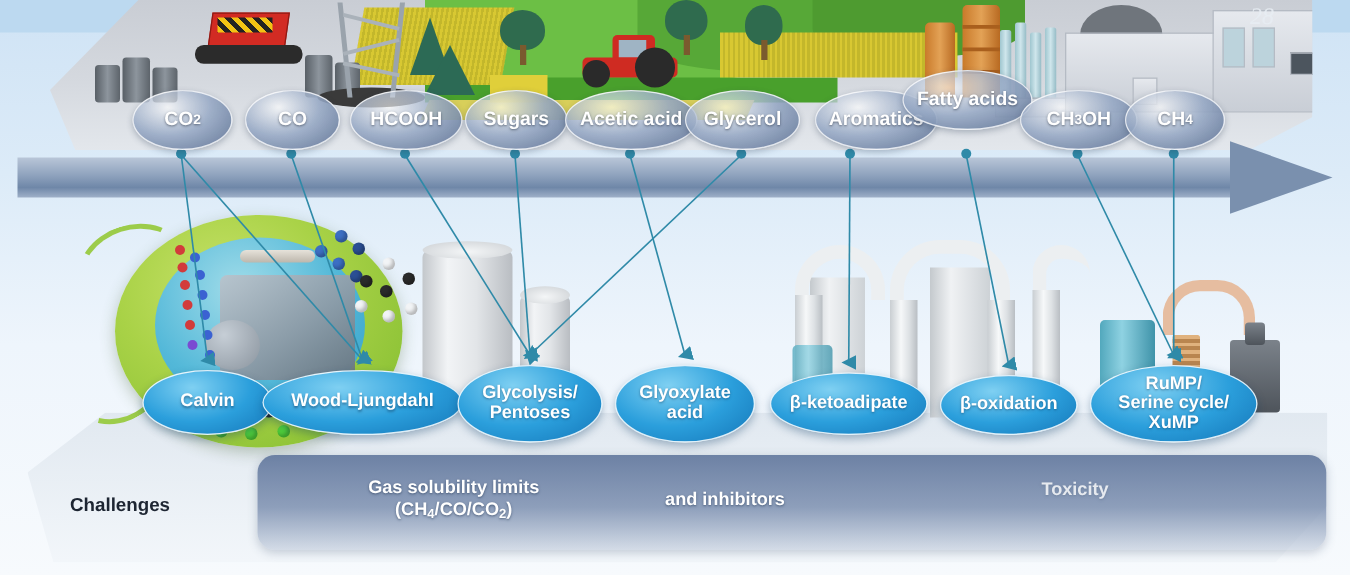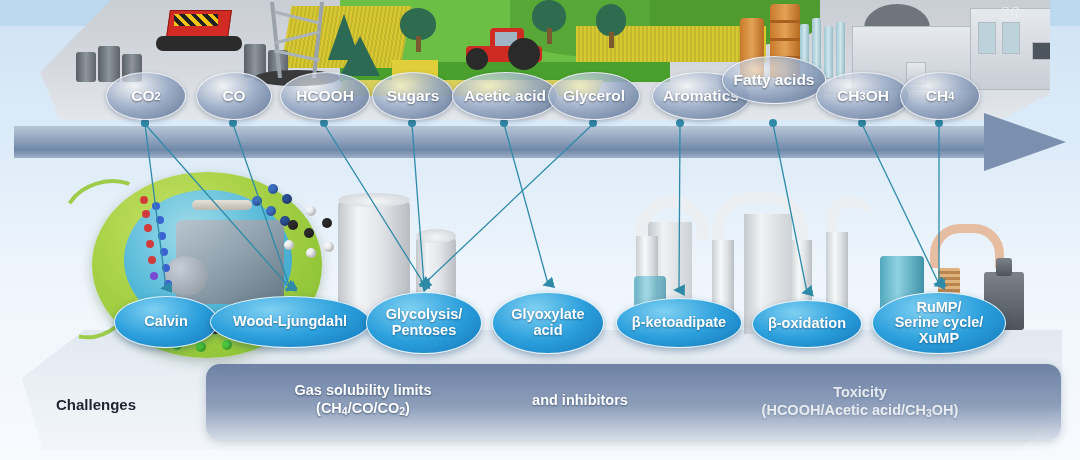--- a/index.html
+++ b/index.html
@@ -392,16 +392,16 @@
       <div class="pw" style="left: 616px; top: 298px; width: 126px; height: 50px;">β-ketoadipate</div>
       <div class="pw" style="left: 752px; top: 300px; width: 110px; height: 48px;">β-oxidation</div>
       <div class="pw" style="left: 872px; top: 292px; width: 134px; height: 62px;">RuMP/<br>Serine cycle/<br>XuMP</div>
     </div>
 
   <div class="chal-panel"></div>
   <div class="chal-label">Challenges</div>
   <div id="challenge-layer">
       <div class="chal-item" style="left: 218px; top: 382px; width: 290px; position: absolute;"><span>Gas solubility limits</span><br><span>(CH<sub>4</sub>/CO/CO<sub>2</sub>)</span></div>
       <div class="chal-item" style="left: 430px; top: 374px; width: 300px; position: absolute;"><br><span>and inhibitors</span><br></div>
-      <div class="chal-item chal-fade" style="left: 710px; top: 384px; width: 300px; position: absolute;"><span>Toxicity</span><br><span>(HCOOH/Acetic acid/CH<sub>3</sub>OH)</span></div>
+      <div class="chal-item chal-fade" style="left: 710px; top: 384px; width: 300px; position: absolute;"><span>Toxicity</span><br></div>
     </div>
 
 </div>
 
 </body></html>

